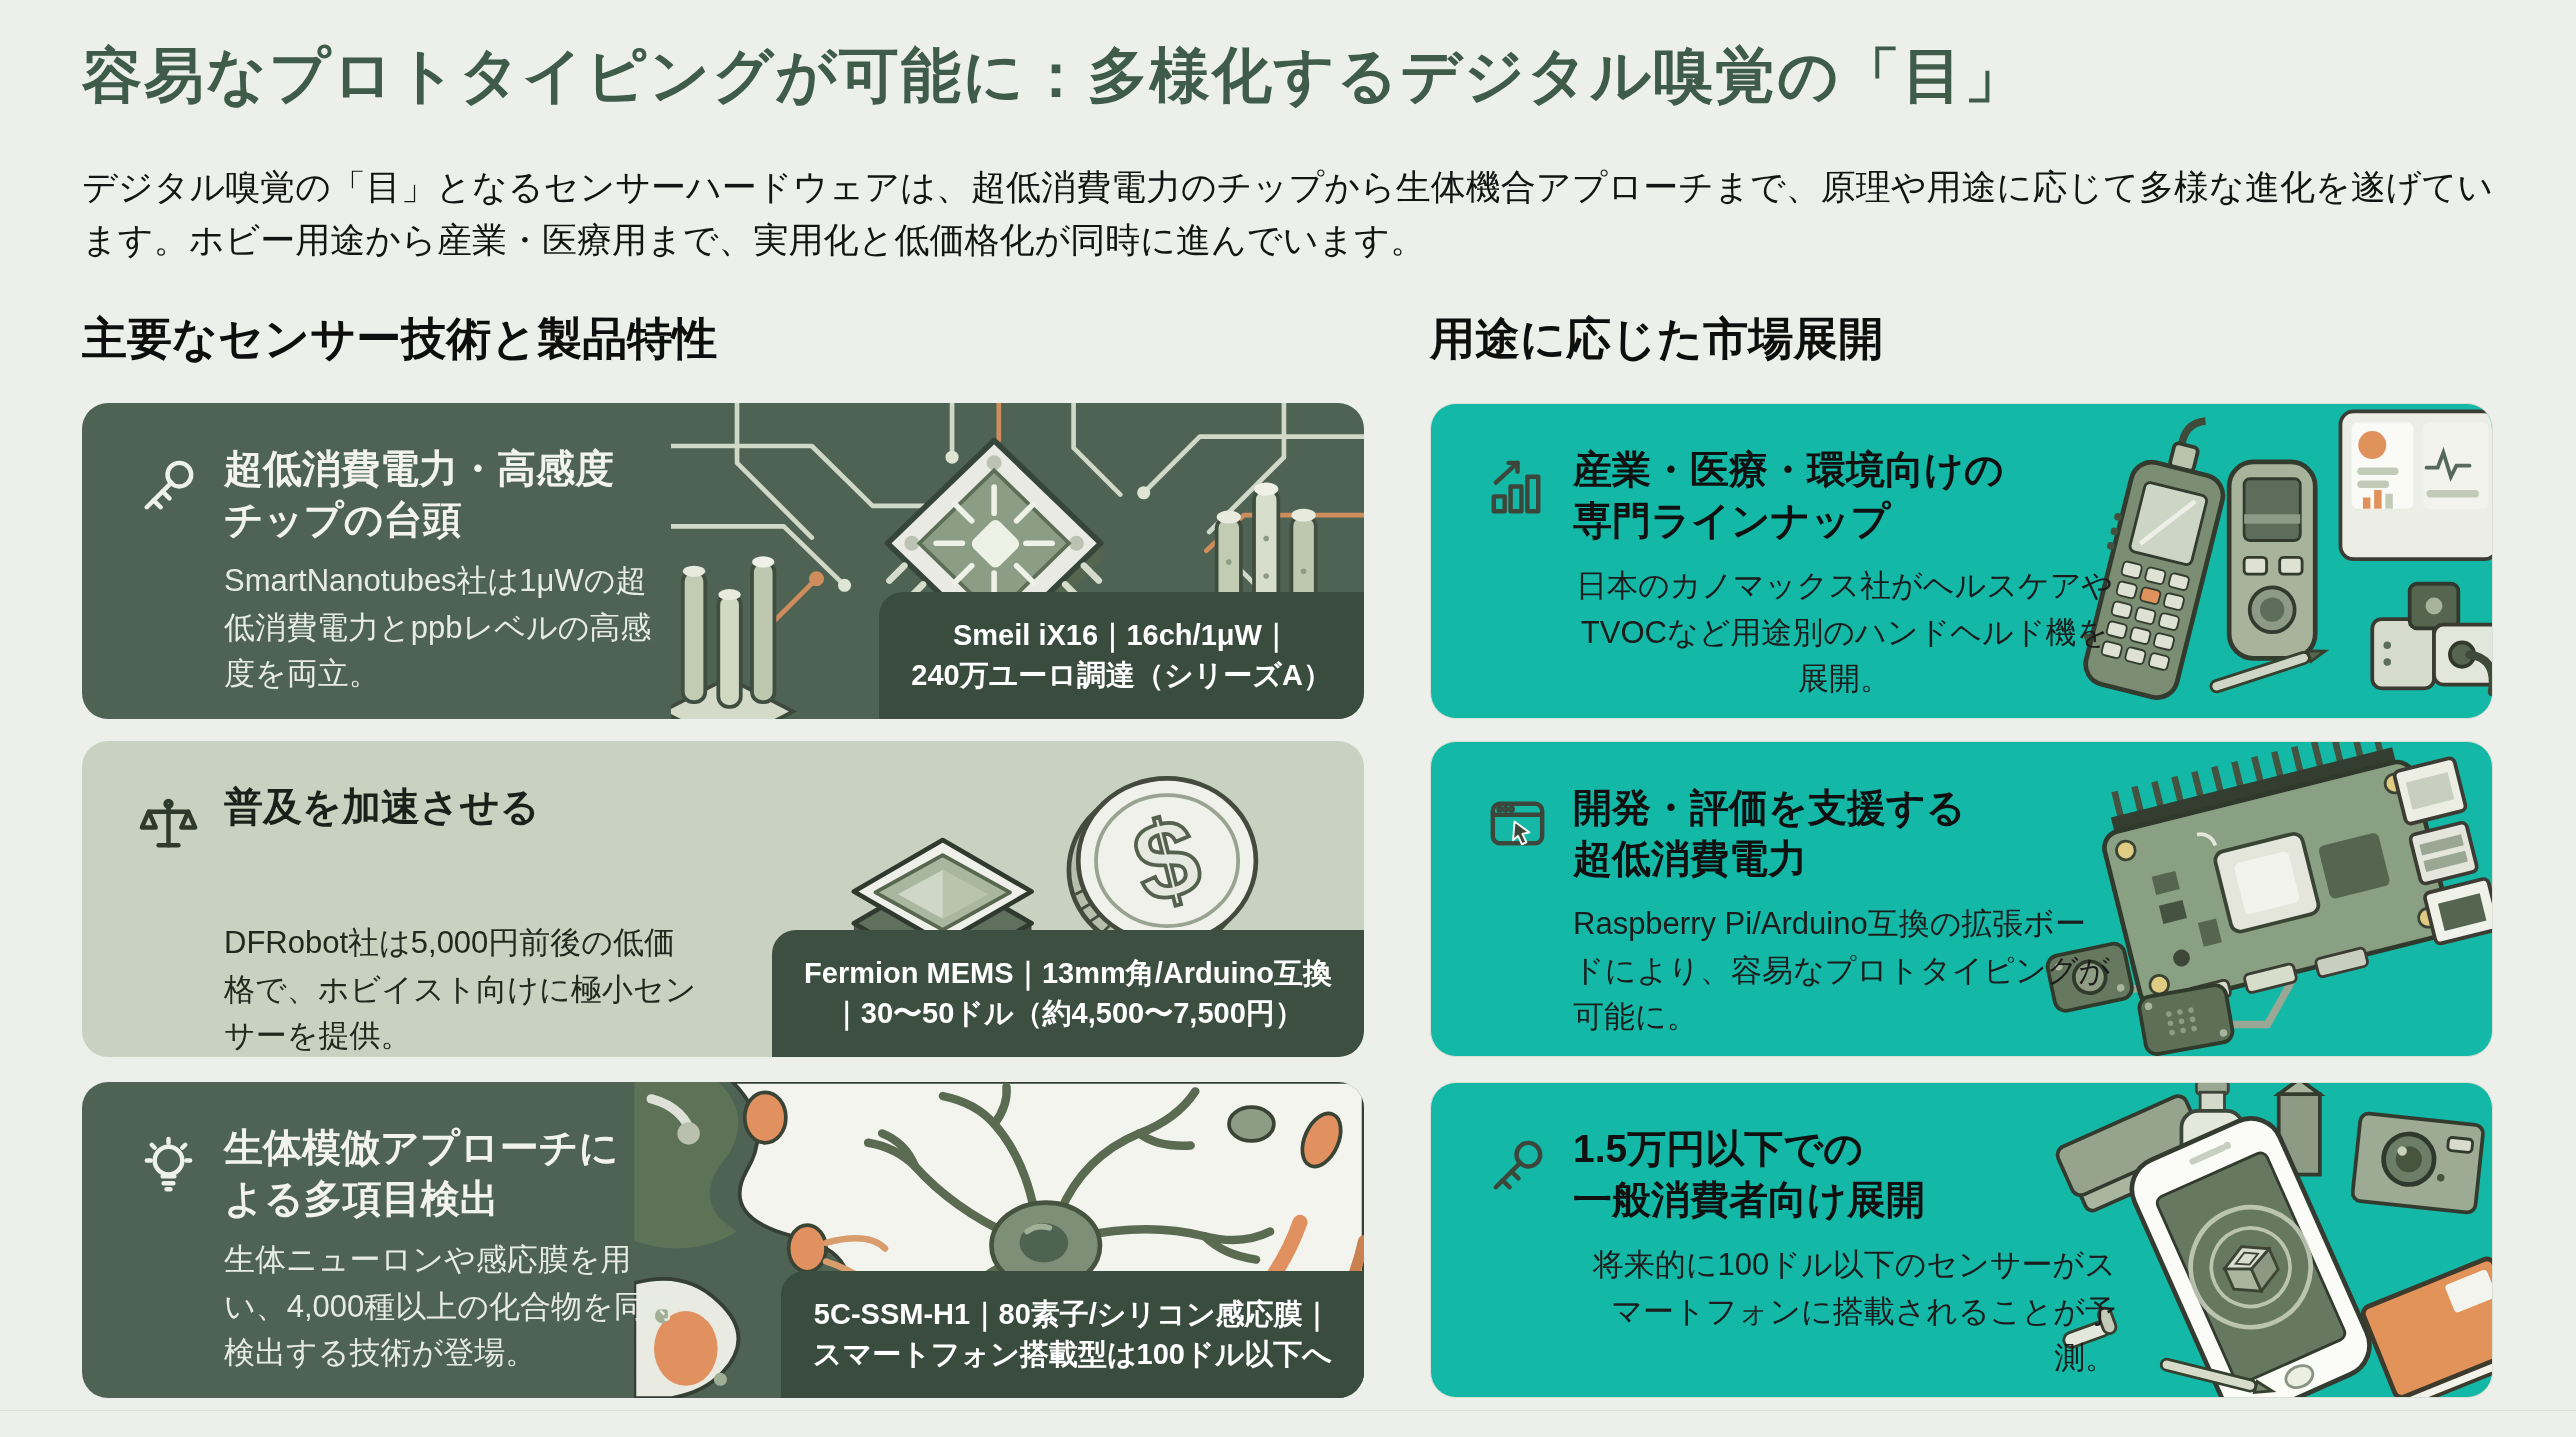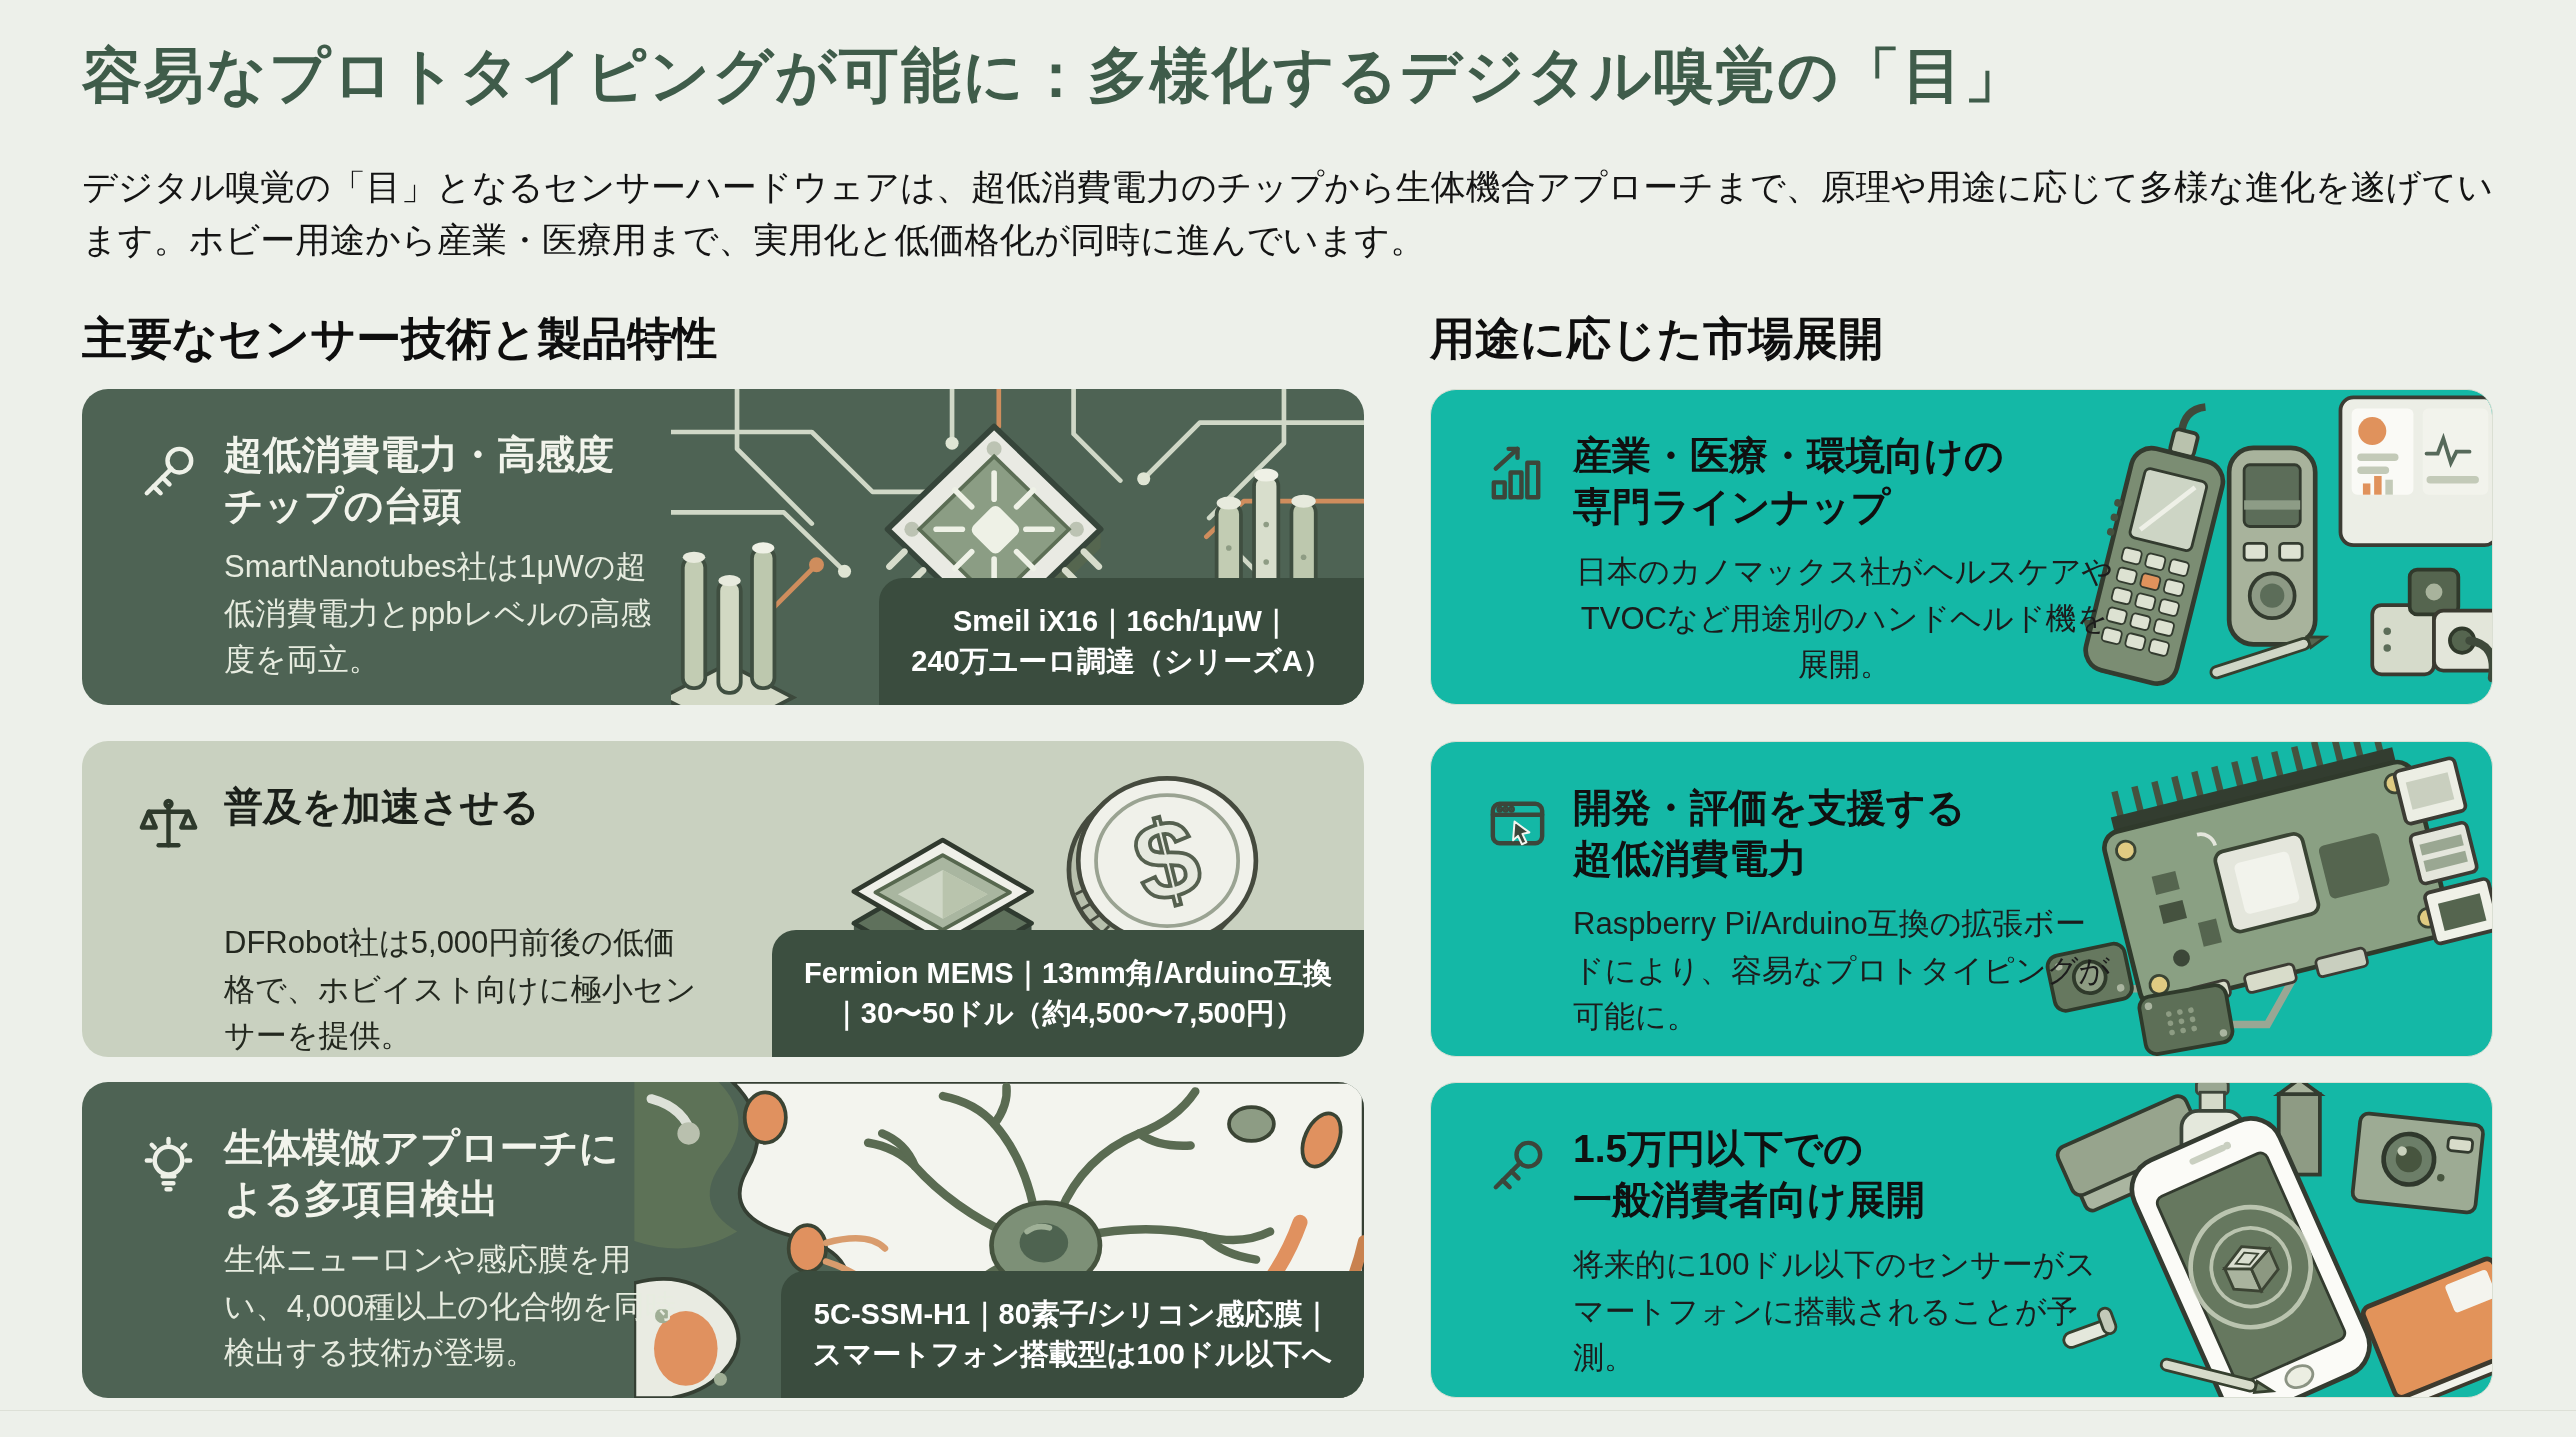--- a/index.html
+++ b/index.html
@@ -27,21 +27,21 @@
   .section-heading{
     position:absolute;top:309px;font-size:45px;font-weight:800;color:#0e0e0e;margin:0;
   }
   .section-heading.left{left:82px;}
   .section-heading.right{left:1430px;}
 
   
   .card{position:absolute;border-radius:26px;overflow:hidden;}
   .card.l{left:82px;width:1282px;height:316px;}
   .card.r{left:1430px;width:1063px;height:316px;background:#14b8a6;border:1.9px solid #dadfd3;box-sizing:border-box;}
-  .row1{top:389px;}
+  .row1{top:403px;}
   .row2{top:741px;}
   .row3{top:1082px;}
   .card-dark{background:#4e6354;}
   .card-light{background:#c9d1c0;}
 
   .card-icon{position:absolute;left:51px;top:49px;width:71px;height:71px;}
   .card-icon svg{width:71px;height:71px;}
 
   .card-title{
     position:absolute;left:142px;top:41px;width:637px;
@@ -560,18 +560,18 @@
         <circle cx="47" cy="23" r="12"></circle>
         <path d="M39 31 L14 56"></path>
         <path d="M21 49 L28 56"></path>
         <path d="M30 40 L37 47"></path>
       </svg>
     </span>
     <h3 class="card-title text-dark" style="color:#101010;">
       <span>1.5万円以下での</span><br>
       <span>一般消費者向け展開</span>
     </h3>
-    <p class="card-body" style="color:#1c1c1c;">将来的に100ドル以下のセンサーがスマートフォンに搭載されることが予測。</p>
+    <p class="card-body" style="color:#1c1c1c;text-align:right;">将来的に100ドル以下のセンサーがスマートフォンに搭載されることが予測。</p>
   </div>
 
   <div class="bottom-divider"></div>
 </div>
 
 
 </body></html>

